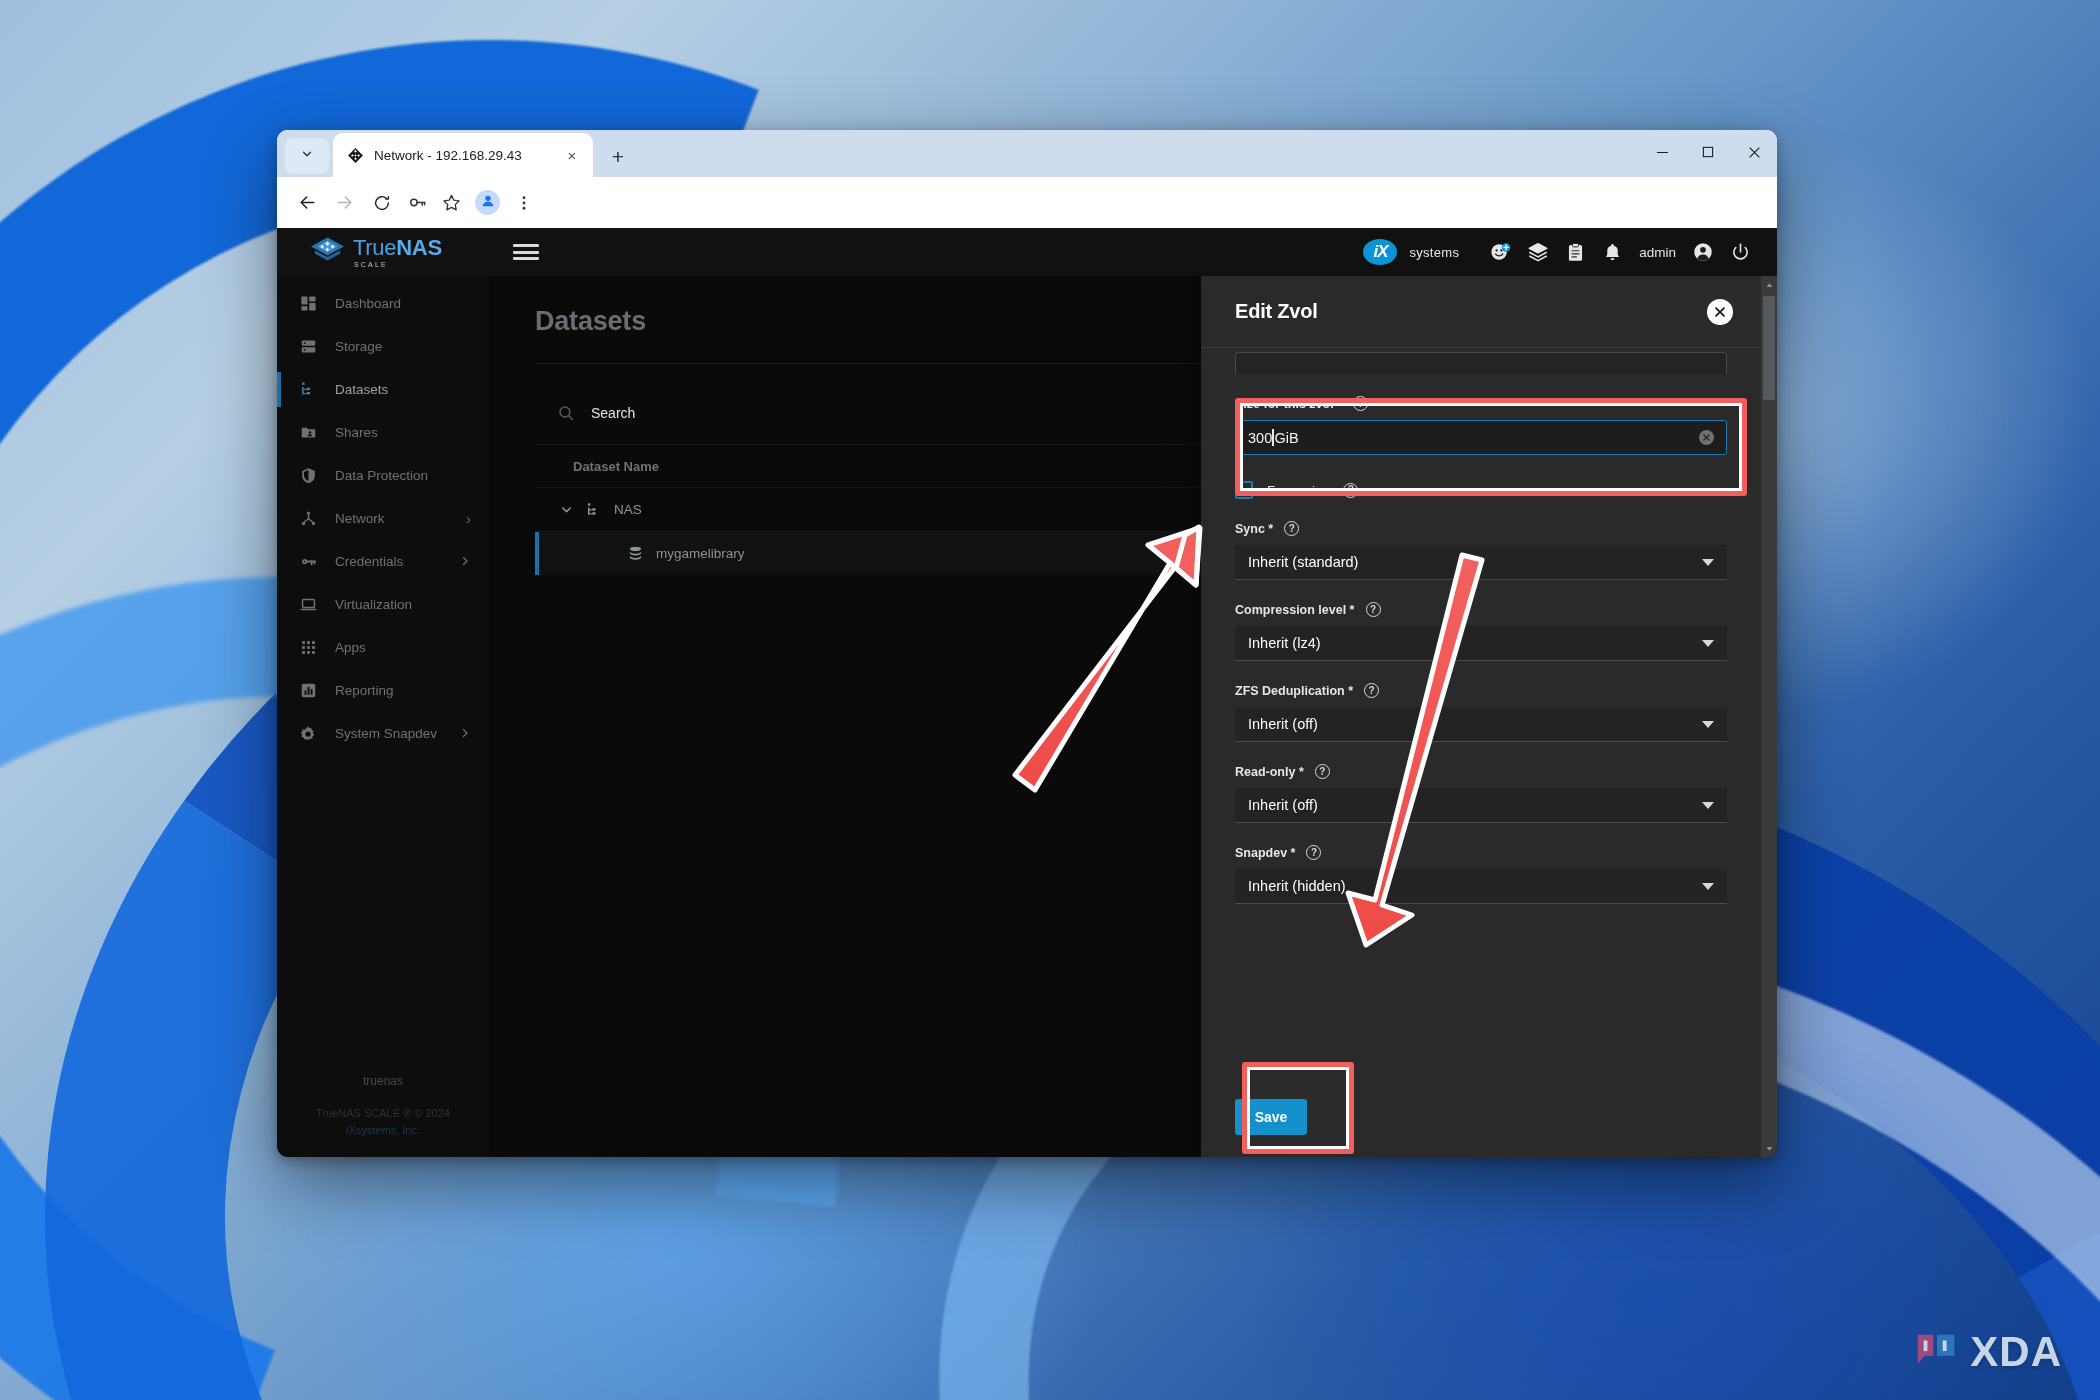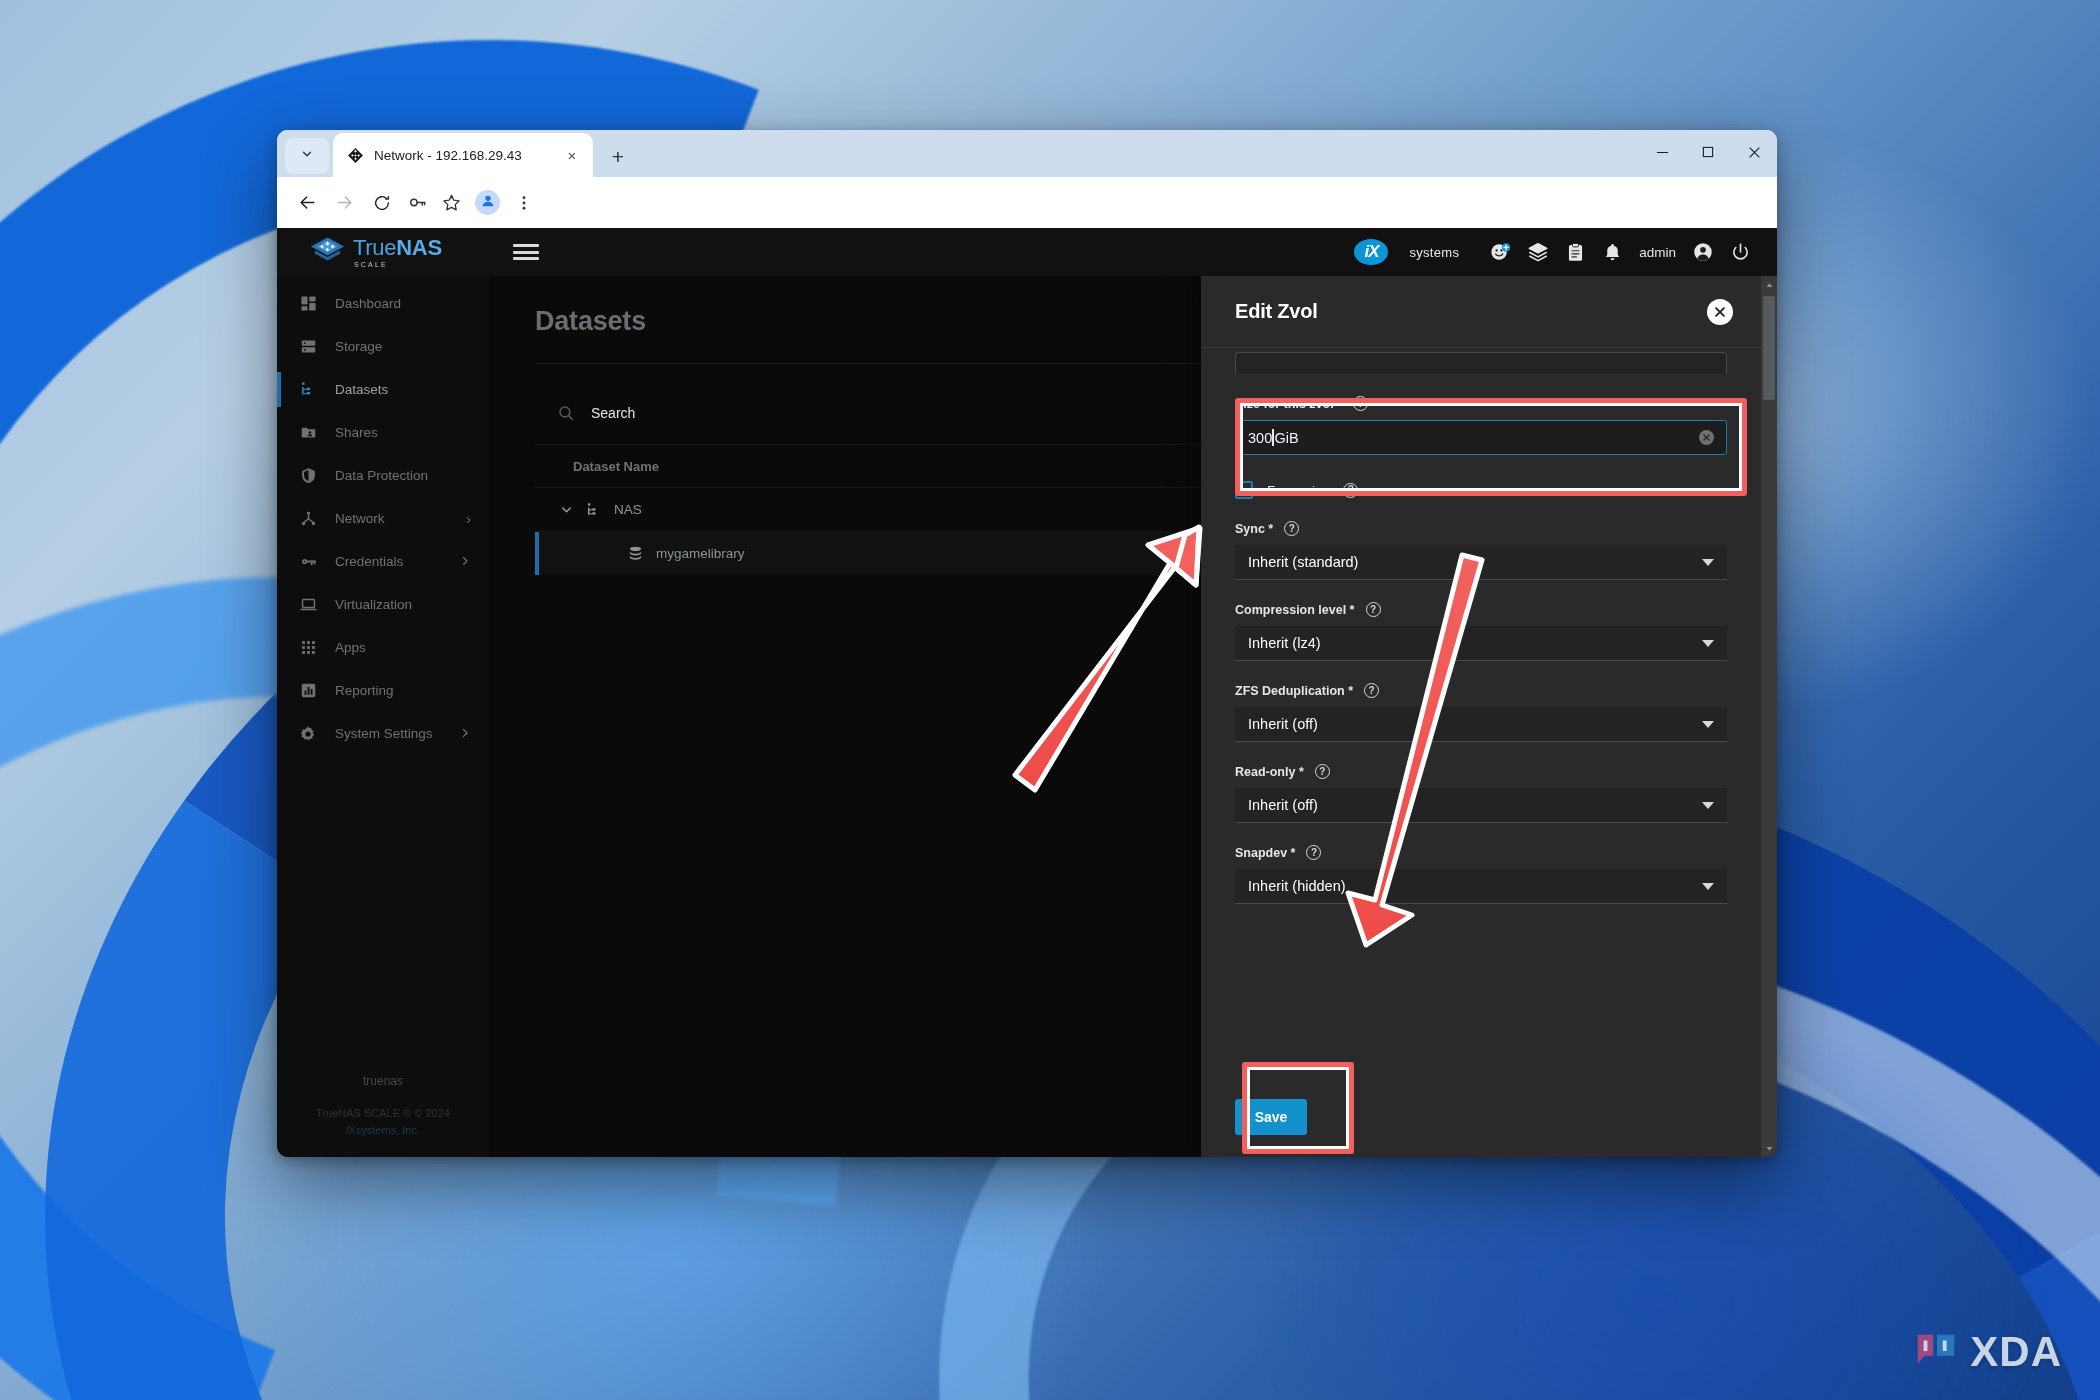--- a/index.html
+++ b/index.html
@@ -229,21 +229,21 @@
     padding: 5px 0;
   }
   #tn-hamburger i { display: block; height: 3px; background: #d8dbde; border-radius: 1px; }
   #tn-topright {
     margin-left: auto;
     display: flex; align-items: center;
     gap: 16px;
     padding-right: 26px;
     height: 48px;
   }
-  #ix-logo { display: flex; align-items: center; gap: 21px; margin-right: 14px; }
+  #ix-logo { display: flex; align-items: center; gap: 12px; margin-right: 14px; }
   #ix-badge {
     width: 34px; height: 26px;
     background: #0b95d6; border-radius: 50%;
     display: flex; align-items: center; justify-content: center;
     color: #fff; font-style: italic; font-weight: 700; font-size: 17px;
     letter-spacing: -1px;
   }
   #ix-word { color: #e8eaec; font-size: 13px; letter-spacing: .3px; }
   .tn-icon { color: #dfe2e4; display: flex; align-items: center; justify-content: center; }
   #tn-user { color: #e3e6e8; font-size: 13.5px; }
@@ -827,21 +827,21 @@
             <span>Reporting</span>
           </div>
 
           <div class="nav-item">
             <span class="nav-ico">
               <svg width="18" height="18" viewBox="0 0 24 24" fill="currentColor">
                   <path d="M12 1.6l1.5 2.6 3-.5.4 3 2.7 1.4-1.3 2.7 1.9 2.4-2.3 2-.1 3-3-.3-1.9 2.4-2.5-1.7-2.8 1.1-1-2.8-2.9-.9.6-3-2-2.2 2.2-2 .2-3 3 .4z"></path>
                   <circle cx="12" cy="12" r="3.5" fill="#0d0d0d"></circle>
                 </svg>
             </span>
-            <span>System Settings</span>
+            <span>System Snapdev</span>
             <span class="nav-caret">
               <svg width="12" height="12" viewBox="0 0 24 24" fill="none" stroke="currentColor" stroke-width="2.6" stroke-linecap="round" stroke-linejoin="round">
                   <polyline points="9 5 16 12 9 19"></polyline>
                 </svg>
             </span>
           </div>
 
           <div id="tn-footer">
             <span class="hostname">truenas</span>
             <div>TrueNAS SCALE ® © 2024</div>

